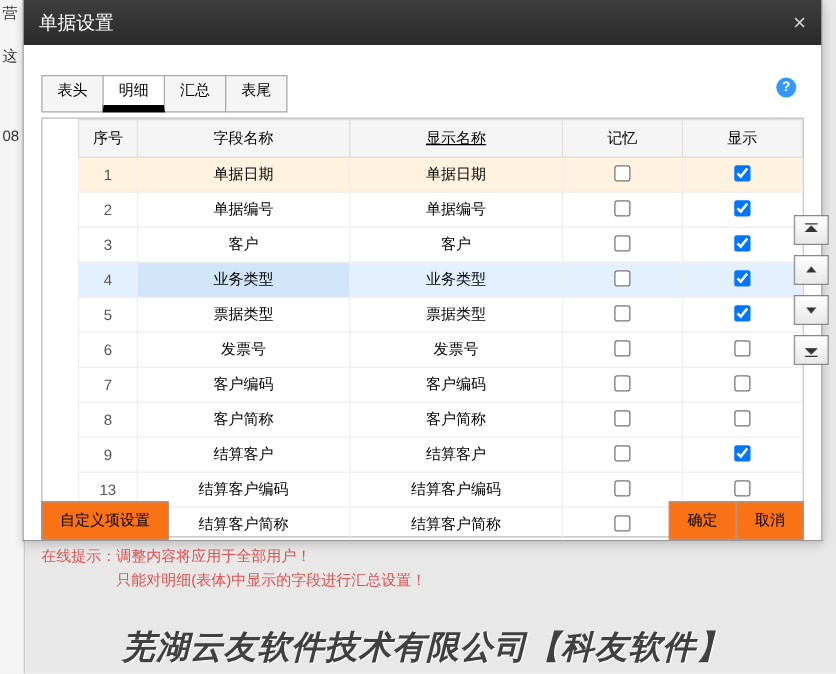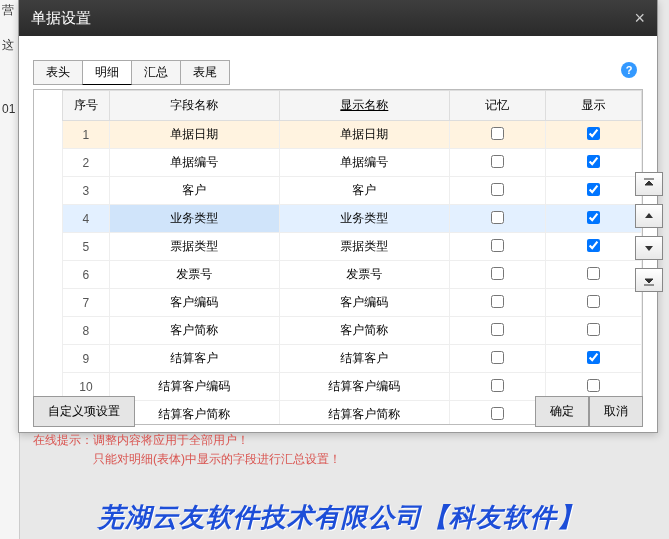--- a/index.html
+++ b/index.html
@@ -5,58 +5,58 @@
 * { box-sizing: border-box; margin: 0; padding: 0; }
 body { font-family: "Microsoft YaHei", Arial, sans-serif; font-size: 12px; background: #e8e8e8; width: 669px; height: 539px; overflow: hidden; position: relative; }
 .backdrop { position: absolute; left: 0; top: 0; width: 20px; height: 539px; background: #f5f5f5; border-right: 1px solid #ccc; }
 .backdrop-text { font-size: 12px; padding: 2px; color: #333; }
 .modal { position: absolute; left: 18px; top: 0; width: 640px; height: 433px; background: #fff; border: 1px solid #999; border-top: none; box-shadow: 0 2px 8px rgba(0,0,0,0.2); }
 .titlebar { height: 36px; background: linear-gradient(#3e3e3e, #2a2a2a); color: #fff; display: flex; align-items: center; justify-content: space-between; padding: 0 12px; font-size: 15px; }
 .titlebar .close { color: #ccc; font-size: 18px; cursor: pointer; font-family: Arial; }
 .content { padding: 10px 14px 0 14px; position: relative; margin-top: 14px; }
 .tabs { display: flex; margin-bottom: 4px; }
 .tab { border: 1px solid #aaa; padding: 3px 12px; background: #f5f5f5; cursor: pointer; margin-right: -1px; font-size: 12px; }
-.tab.active { background: #fff; border-bottom: 1px solid #000000; position: relative; z-index: 1; }
+.tab.active { background: #fff; border-bottom: 6px solid #000000; position: relative; z-index: 1; }
 .help-icon { position: absolute; right: 20px; top: 12px; width: 16px; height: 16px; border-radius: 50%; background: #3399ff; color: #fff; text-align: center; line-height: 16px; font-size: 11px; font-weight: bold; cursor: pointer; }
 .table-wrap { border: 1px solid #bbb; height: 336px; display: flex; }
 .table-scroll { flex: 1; overflow-y: scroll; padding-left: 28px; }
 table { width: 100%; border-collapse: collapse; }
 th { background: #f5f5f5; border: 1px solid #ddd; padding: 6px 4px; font-weight: normal; text-align: center; font-size: 12px; }
 td { border: 1px solid #eee; padding: 5px 6px; font-size: 12px; text-align: center; }
 td.seq { text-align: center; color: #555; }
 td.chk { text-align: center; }
 tr.highlight td { background: #fff3e0; }
 tr.selected td { background: #e3f0ff; }
 tr.selected td.fieldname { background: #d0e4fa; }
 input[type="checkbox"] { cursor: pointer; }
 .side-buttons { position: absolute; right: -6px; top: 172px; display: flex; flex-direction: column; gap: 8px; }
 .side-btn { width: 28px; height: 24px; border: 1px solid #888; background: linear-gradient(#fff,#e8e8e8); cursor: pointer; display: flex; align-items: center; justify-content: center; }
 .side-btn svg { width: 12px; height: 12px; }
 .hints { margin-top: 6px; color: #d9534f; font-size: 12px; line-height: 1.6; }
 .hints .indent { margin-left: 60px; }
 .footer { position: absolute; bottom: 42px; left: 14px; right: 14px; display: flex; justify-content: space-between; align-items: center; }
-.btn { border: 1px solid #999; background: #e5e5e5; padding: 6px 14px; cursor: pointer; font-size: 12px; }
+.btn { border: 1px solid #999; background: #f97316; padding: 6px 14px; cursor: pointer; font-size: 12px; }
 .footer-right { display: flex; }
-.watermark { position: absolute; bottom: 4px; left: 98px; font-size: 26px; font-weight: bold; color: #1d4ed8; font-style: italic; white-space: nowrap; text-shadow: 1px 1px 0 #fff; letter-spacing: 1px; margin-top: 32px; }
+.watermark { position: absolute; bottom: 4px; left: 98px; font-size: 26px; font-weight: bold; color: #404040; font-style: italic; white-space: nowrap; text-shadow: 1px 1px 0 #fff; letter-spacing: 1px; margin-top: 32px; }
 th.col-seq { width: 38px; }
 th.col-field { width: 138px; }
 th.col-disp { width: 138px; text-decoration: underline; }
 th.col-mem { width: 78px; }
 th.col-show { width: 78px; }
 ::-webkit-scrollbar { width: 16px; }
 ::-webkit-scrollbar-track { background: #f0f0f0; border-left: 1px solid #ddd; }
 ::-webkit-scrollbar-thumb { background: #c8c8c8; border: 1px solid #aaa; }
 </style>
 </head>
 <body>
 
 <div class="backdrop">
   <div class="backdrop-text">营</div>
   <div class="backdrop-text" style="margin-top:14px">这</div>
-  <div class="backdrop-text" style="margin-top:44px">01</div>
+  <div class="backdrop-text" style="margin-top:44px">08</div>
 </div>
 
 <div class="modal">
   <div class="titlebar">
     <span>单据设置</span>
     <span class="close">×</span>
   </div>
   <div class="content">
     <div class="tabs">
       <div class="tab">表头</div>
@@ -136,21 +136,21 @@
                 <td class="chk"><input type="checkbox" style=""></td>
               </tr>
               <tr>
                 <td class="seq">9</td>
                 <td class="fieldname">结算客户</td>
                 <td>结算客户</td>
                 <td class="chk"><input type="checkbox" style=""></td>
                 <td class="chk"><input type="checkbox" checked="" style=""></td>
               </tr>
               <tr>
-                <td class="seq">10</td>
+                <td class="seq">13</td>
                 <td class="fieldname">结算客户编码</td>
                 <td>结算客户编码</td>
                 <td class="chk"><input type="checkbox" style=""></td>
                 <td class="chk"><input type="checkbox" style=""></td>
               </tr>
               <tr>
                 <td class="seq">11</td>
                 <td class="fieldname">结算客户简称</td>
                 <td>结算客户简称</td>
                 <td class="chk"><input type="checkbox" style=""></td>

